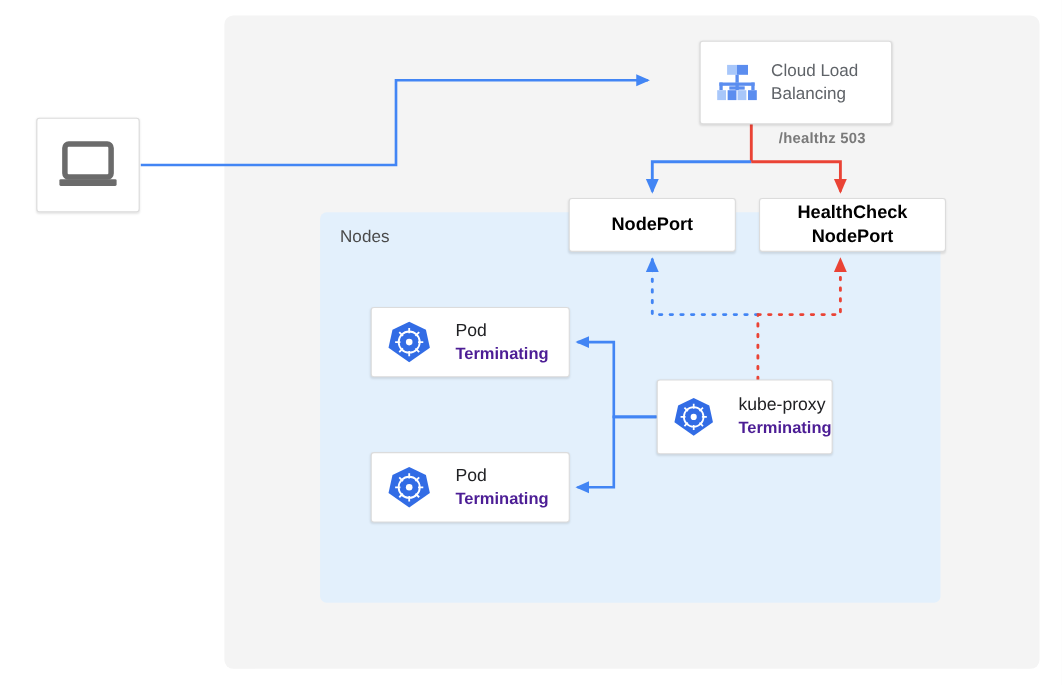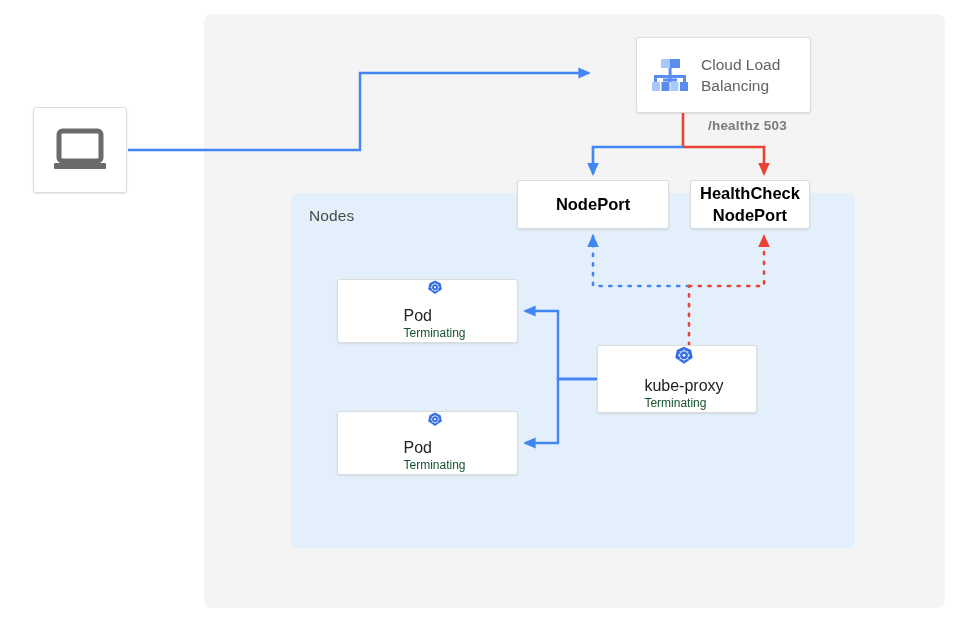--- a/index.html
+++ b/index.html
@@ -96,44 +96,44 @@
   }
   .card-nodeport {
     left: 517px;
     top: 180px;
     width: 152px;
     height: 49px;
   }
   .card-hc-nodeport {
     left: 690px;
     top: 180px;
-    width: 120px;
+    width: 170px;
     height: 49px;
   }
 
   
   .card-k8s {
     padding-left: 14px;
-    gap: 11px;
-    flex-direction: column;
+    gap: 22px;
   }
   .card-pod1 { left: 337px; top: 279px; width: 181px; height: 64px; }
   .card-pod2 { left: 337px; top: 411px; width: 181px; height: 64px; }
   .card-kubeproxy { left: 597px; top: 345px; width: 160px; height: 68px; }
 
   .k8s-text { display: flex; flex-direction: column; }
   .k8s-title {
     font-size: 16px;
     color: #202124;
     line-height: 1.3;
   }
   .k8s-sub {
-    font-size: 12px;
-    color: #14532d;
+    font-size: 15px;
+    color: #4c1d95;
     line-height: 1.3;
+    font-weight: bold;
   }
 
   
   #wires {
     position: absolute;
     left: 0; top: 0;
     width: 965px;
     height: 623px;
     pointer-events: none;
   }

